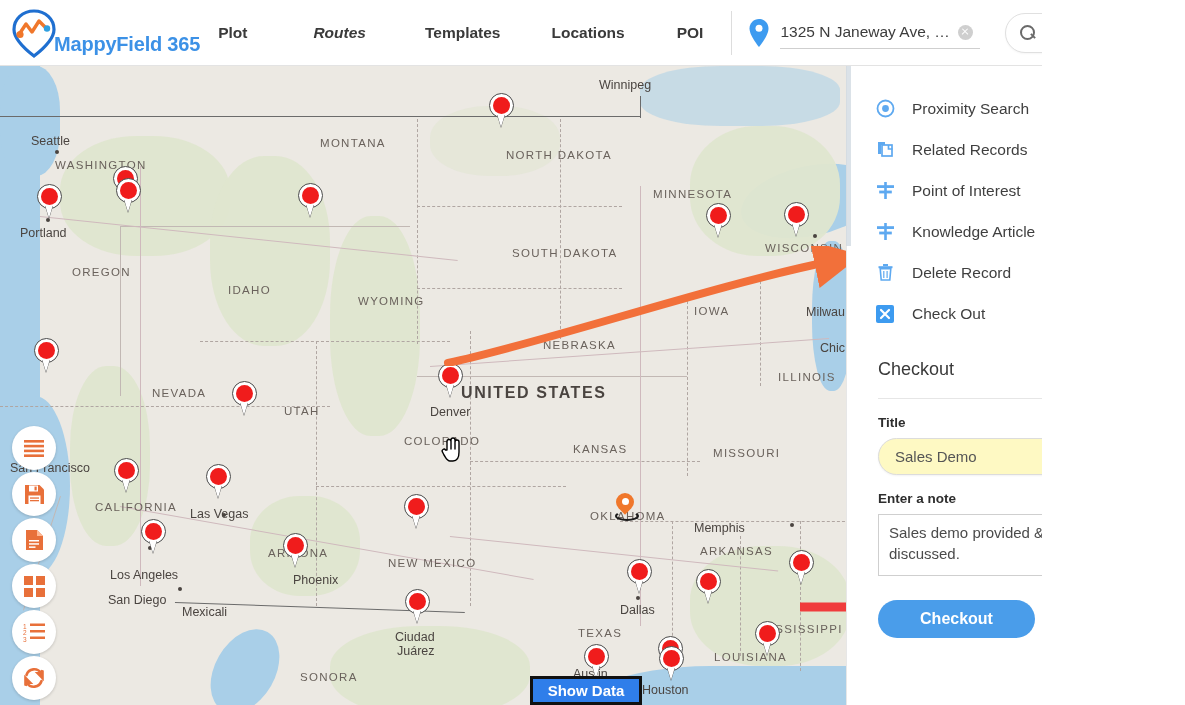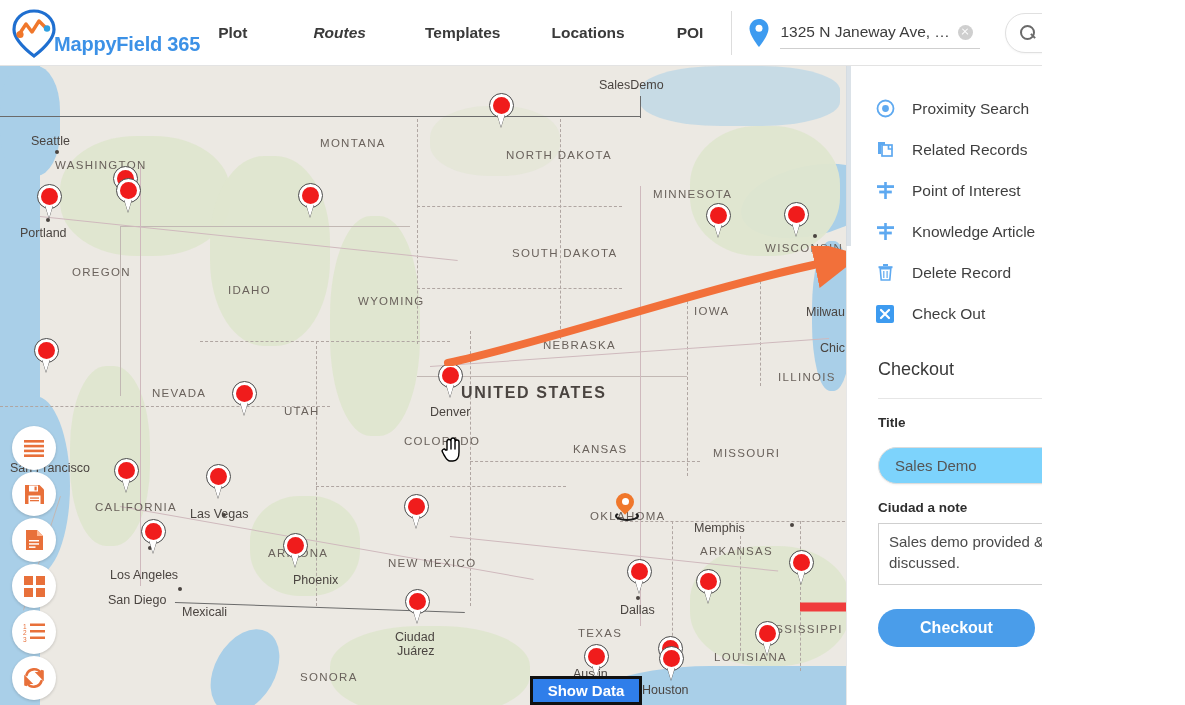--- a/index.html
+++ b/index.html
@@ -158,21 +158,21 @@
     padding:0 22px 0 24px;height:42px;
   }
   .card-title{font-size:18px;color:#3a3a3a;}
   .x-close{font-size:21px;color:#8a8a8a;cursor:pointer;line-height:1;}
   .card-div{height:1px;background:#e6e6e6;margin:8px 22px 0 24px;}
   .card-body{padding:16px 22px 0 24px;}
   .flabel{font-size:13.5px;font-weight:700;color:#2e2e2e;margin-bottom:8px;}
   .title-input{
     width:100%;height:37px;border:1px solid #dcdcdc;border-radius:20px;box-sizing:border-box;
     padding:16px 16px;font-size:15px;color:#555;font-family:"Liberation Sans", sans-serif;
-    background:#7dd3fc;box-shadow:0 1px 2px rgba(0,0,0,.05);outline:none;margin-top:9px;
+    background:#fef9c3;box-shadow:0 1px 2px rgba(0,0,0,.05);outline:none;
   }
   .note-label{margin-top:16px;}
   .note-area{
     width:100%;height:62px;border:1px solid #cfcfcf;box-sizing:border-box;
     padding:7px 10px;font-size:15px;color:#4b4b4b;line-height:21px;resize:none;
     font-family:"Liberation Sans", sans-serif;outline:none;background:#fff;
   }
   .file-row{display:flex;align-items:center;margin-top:22px;}
   .choose-btn{
     border:1px solid #9b9b9b;background:#efefef;border-radius:3px;
@@ -323,21 +323,21 @@
         <div class="mlabel state" style="left: 268px; top: 481px;">ARIZONA</div>
         <div class="mlabel state" style="left: 388px; top: 491px;">NEW MEXICO</div>
         <div class="mlabel state" style="left: 578px; top: 561px;">TEXAS</div>
         <div class="mlabel state" style="left: 700px; top: 479px;">ARKANSAS</div>
         <div class="mlabel state" style="left: 714px; top: 585px;">LOUISIANA</div>
         <div class="mlabel state" style="left: 760px; top: 557px;">MISSISSIPPI</div>
         <div class="mlabel state" style="left: 300px; top: 605px;">SONORA</div>
         <div class="mlabel state" style="left: 590px; top: 444px;">OKLAHOMA</div>
       </div>
     <div id="city-label-holder">
-        <div class="mlabel city" style="left: 599px; top: 12px;">SalesDemo</div>
+        <div class="mlabel city" style="left: 599px; top: 12px;">Winnipeg</div>
         <div class="mlabel city" style="left: 31px; top: 68px;">Seattle</div>
         <div class="mlabel city" style="left: 20px; top: 160px;">Portland</div>
         <div class="mlabel city" style="left: 430px; top: 339px;">Denver</div>
         <div class="mlabel city" style="left: 806px; top: 239px;">Milwau</div>
         <div class="mlabel city" style="left: 820px; top: 275px;">Chic</div>
         <div class="mlabel city" style="left: 10px; top: 395px;">San Francisco</div>
         <div class="mlabel city" style="left: 190px; top: 441px;">Las Vegas</div>
         <div class="mlabel city" style="left: 110px; top: 502px;">Los Angeles</div>
         <div class="mlabel city" style="left: 108px; top: 527px;">San Diego</div>
         <div class="mlabel city" style="left: 182px; top: 539px;">Mexicali</div>
@@ -635,21 +635,21 @@
       <div class="card-head">
         <div class="card-title">Checkout</div>
         <div class="x-close">✕</div>
       </div>
       <div class="card-div"></div>
 
       <div class="card-body">
         <div class="flabel">Title</div>
         <input class="title-input" type="text" value="Sales Demo" style="">
 
-        <div class="flabel note-label">Ciudad a note</div>
+        <div class="flabel note-label">Enter a note</div>
         <textarea class="note-area" style="">Sales demo provided &amp; AMC plan discussed.</textarea>
 
 
         <button class="checkout-btn">Checkout</button>
       </div>
     </div>
   </div>
 </div>
 
 </body></html>

